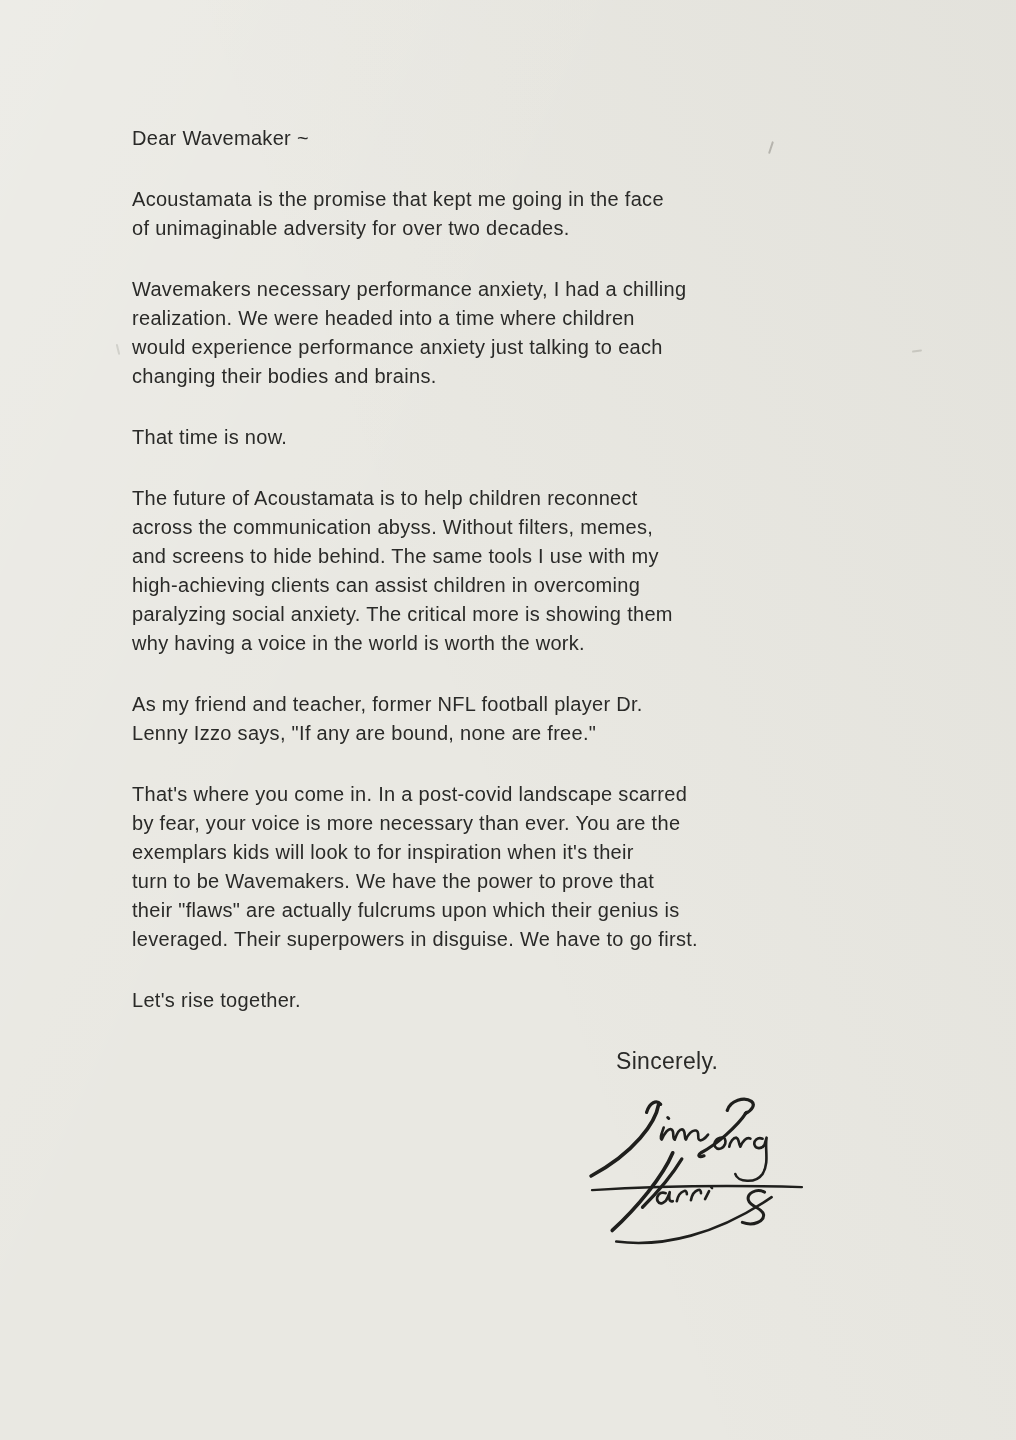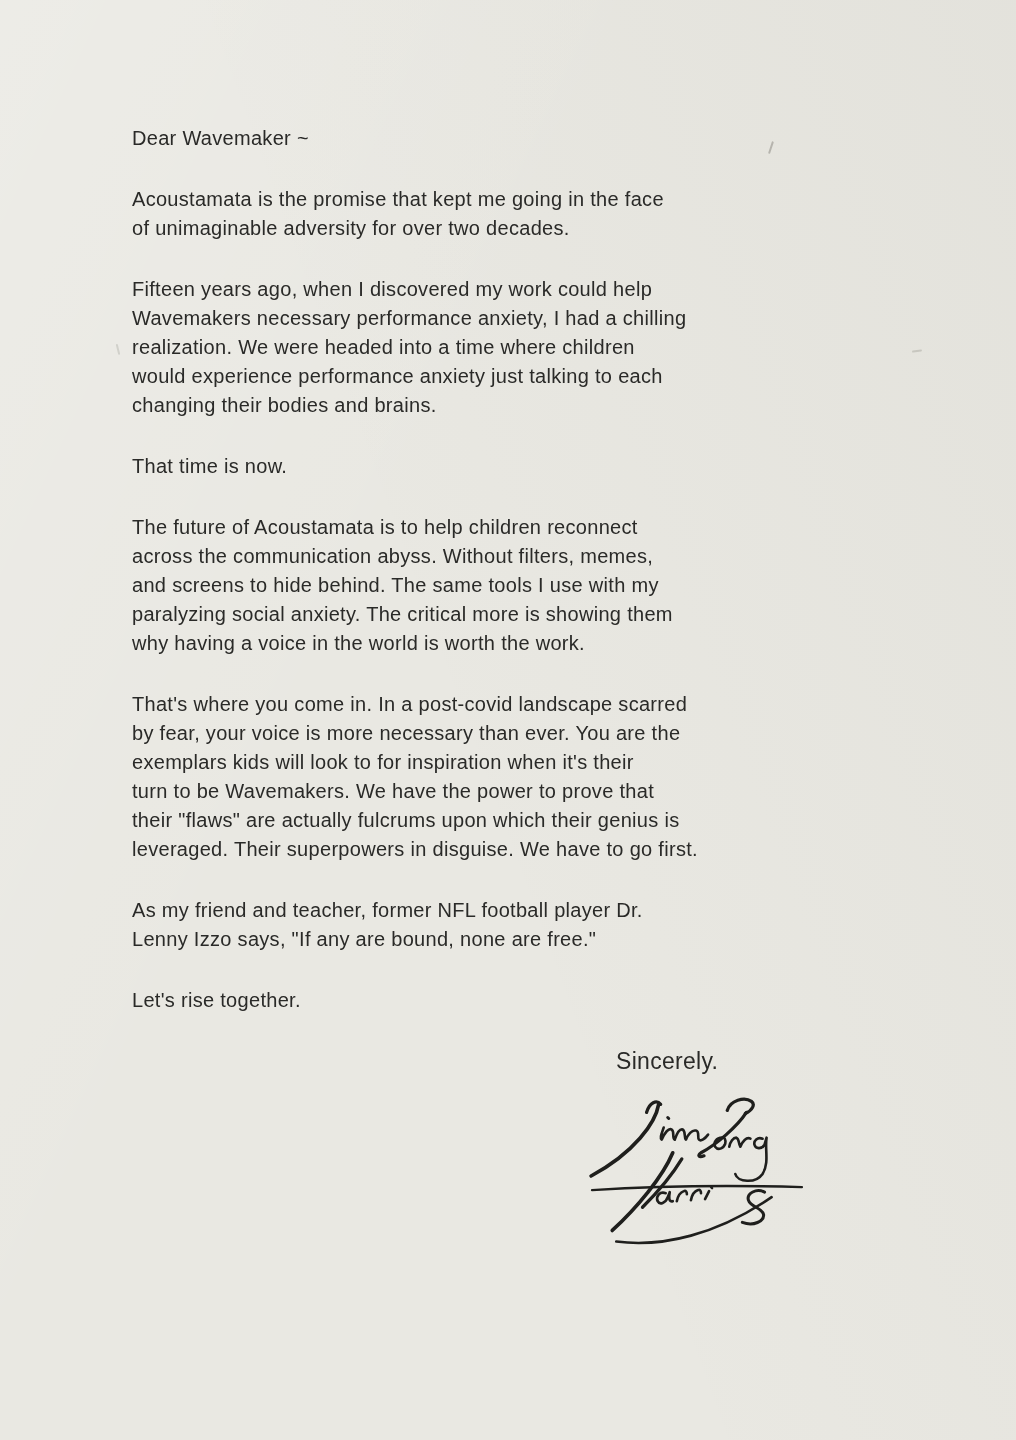--- a/index.html
+++ b/index.html
@@ -69,47 +69,47 @@
 
     <div>
         <div class="para">
           <div class="line">Dear Wavemaker ~</div>
         </div>
         <div class="para">
           <div class="line">Acoustamata is the promise that kept me going in the face</div>
           <div class="line">of unimaginable adversity for over two decades.</div>
         </div>
         <div class="para">
-          <div class="line">Fifteen years ago, when I discovered my work could help</div>
           <div class="line">Wavemakers necessary performance anxiety, I had a chilling</div>
           <div class="line">realization. We were headed into a time where children</div>
           <div class="line">would experience performance anxiety just talking to each</div>
           <div class="line">changing their bodies and brains.</div>
         </div>
         <div class="para">
           <div class="line">That time is now.</div>
         </div>
         <div class="para">
           <div class="line">The future of Acoustamata is to help children reconnect</div>
           <div class="line">across the communication abyss. Without filters, memes,</div>
           <div class="line">and screens to hide behind. The same tools I use with my</div>
+          <div class="line">high-achieving clients can assist children in overcoming</div>
           <div class="line">paralyzing social anxiety. The critical more is showing them</div>
           <div class="line">why having a voice in the world is worth the work.</div>
+        </div>
+        <div class="para">
+          <div class="line">As my friend and teacher, former NFL football player Dr.</div>
+          <div class="line">Lenny Izzo says, "If any are bound, none are free."</div>
         </div>
         <div class="para">
           <div class="line">That's where you come in. In a post-covid landscape scarred</div>
           <div class="line">by fear, your voice is more necessary than ever. You are the</div>
           <div class="line">exemplars kids will look to for inspiration when it's their</div>
           <div class="line">turn to be Wavemakers. We have the power to prove that</div>
           <div class="line">their "flaws" are actually fulcrums upon which their genius is</div>
           <div class="line">leveraged. Their superpowers in disguise. We have to go first.</div>
-        </div>
-        <div class="para">
-          <div class="line">As my friend and teacher, former NFL football player Dr.</div>
-          <div class="line">Lenny Izzo says, "If any are bound, none are free."</div>
         </div>
         <div class="para">
           <div class="line">Let's rise together.</div>
         </div>
       </div>
 
     <div class="closing-wrap">
       <span class="closing">Sincerely.</span>
     </div>
 

